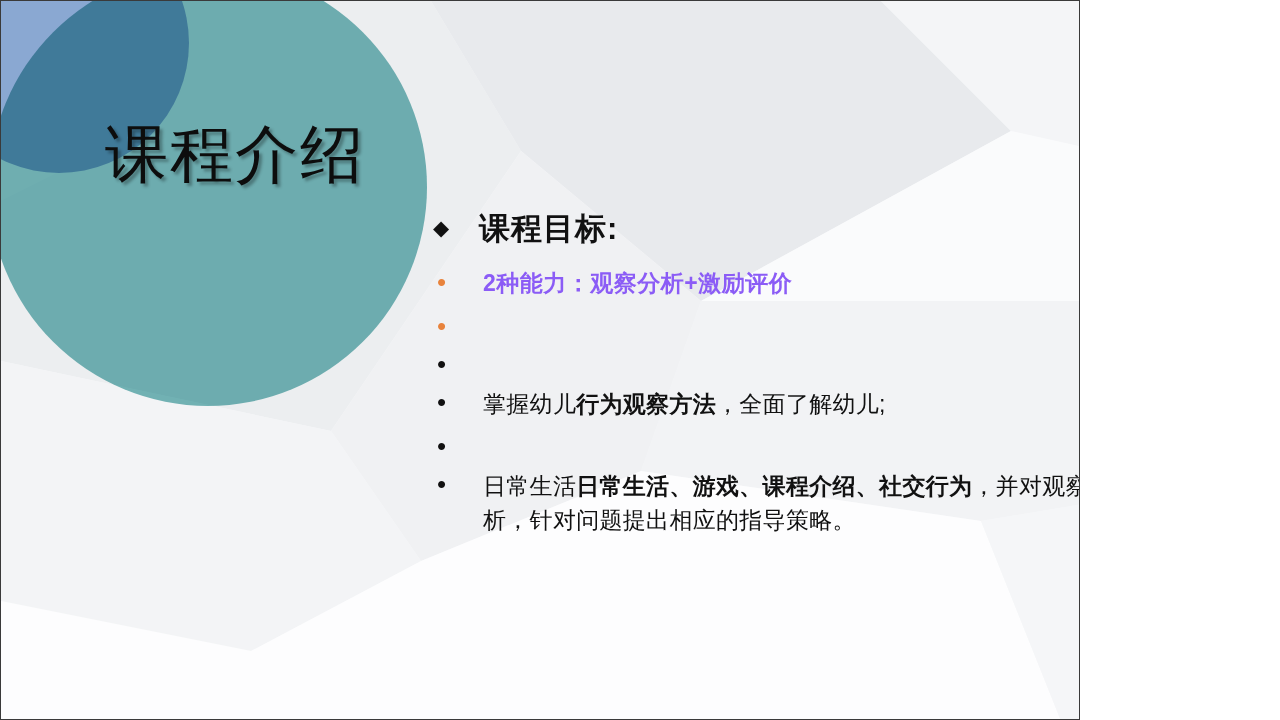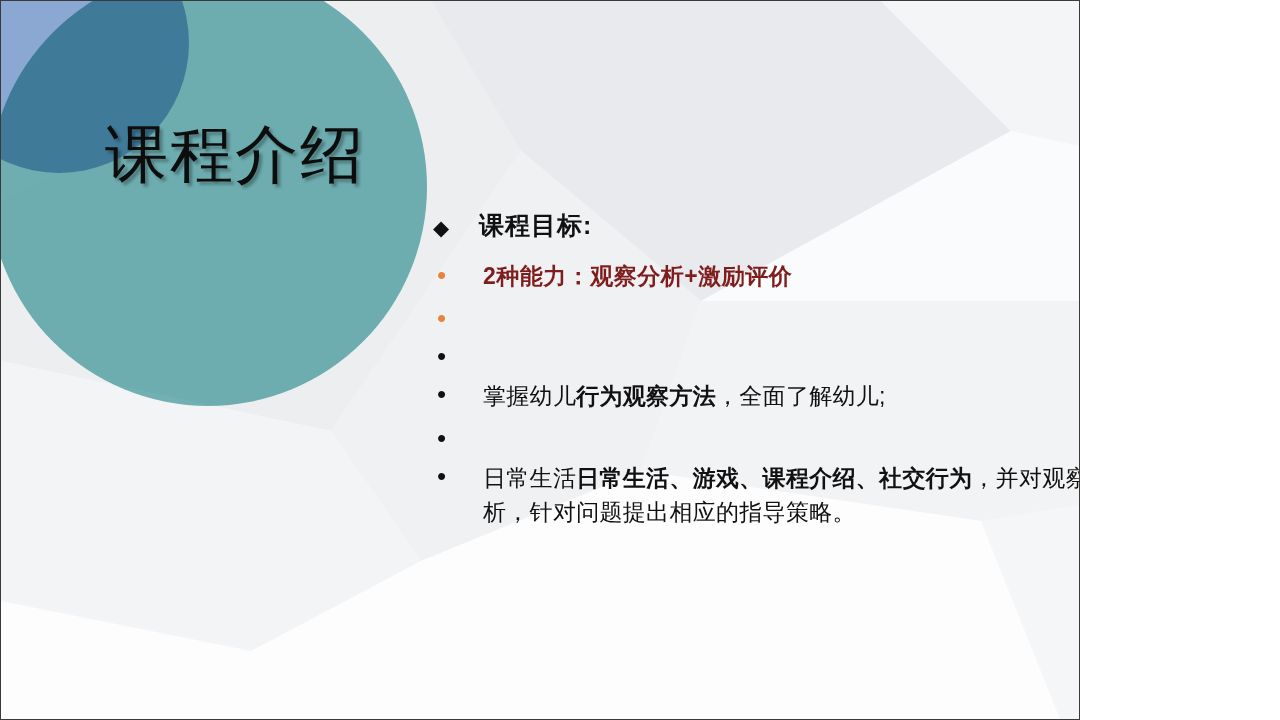--- a/index.html
+++ b/index.html
@@ -90,42 +90,42 @@
   .row-head {
     margin-bottom: 18px;
   }
   .row-head .marker {
     width: 46px;
     font-size: 21px;
     color: #111111;
     padding-top: 8px;
   }
   .row-head .text {
-    font-size: 25px;
+    font-size: 31px;
     font-weight: bold;
     color: #111111;
     letter-spacing: 1px;
     line-height: 1.3;
   }
 
   
   .row-orange {
     margin-bottom: 10px;
   }
   .row-orange .marker {
     width: 46px;
     font-size: 26px;
     color: #e8833c;
     padding-top: 2px;
     padding-left: 4px;
   }
   .row-orange .text {
     font-size: 23px;
     font-weight: bold;
-    color: #7f1d1d;
+    color: #8b5cf6;
     letter-spacing: 0.5px;
     line-height: 1.45;
   }
 
   
   .row-plain {
     margin-bottom: 10px;
   }
   .row-plain .marker {
     width: 46px;

